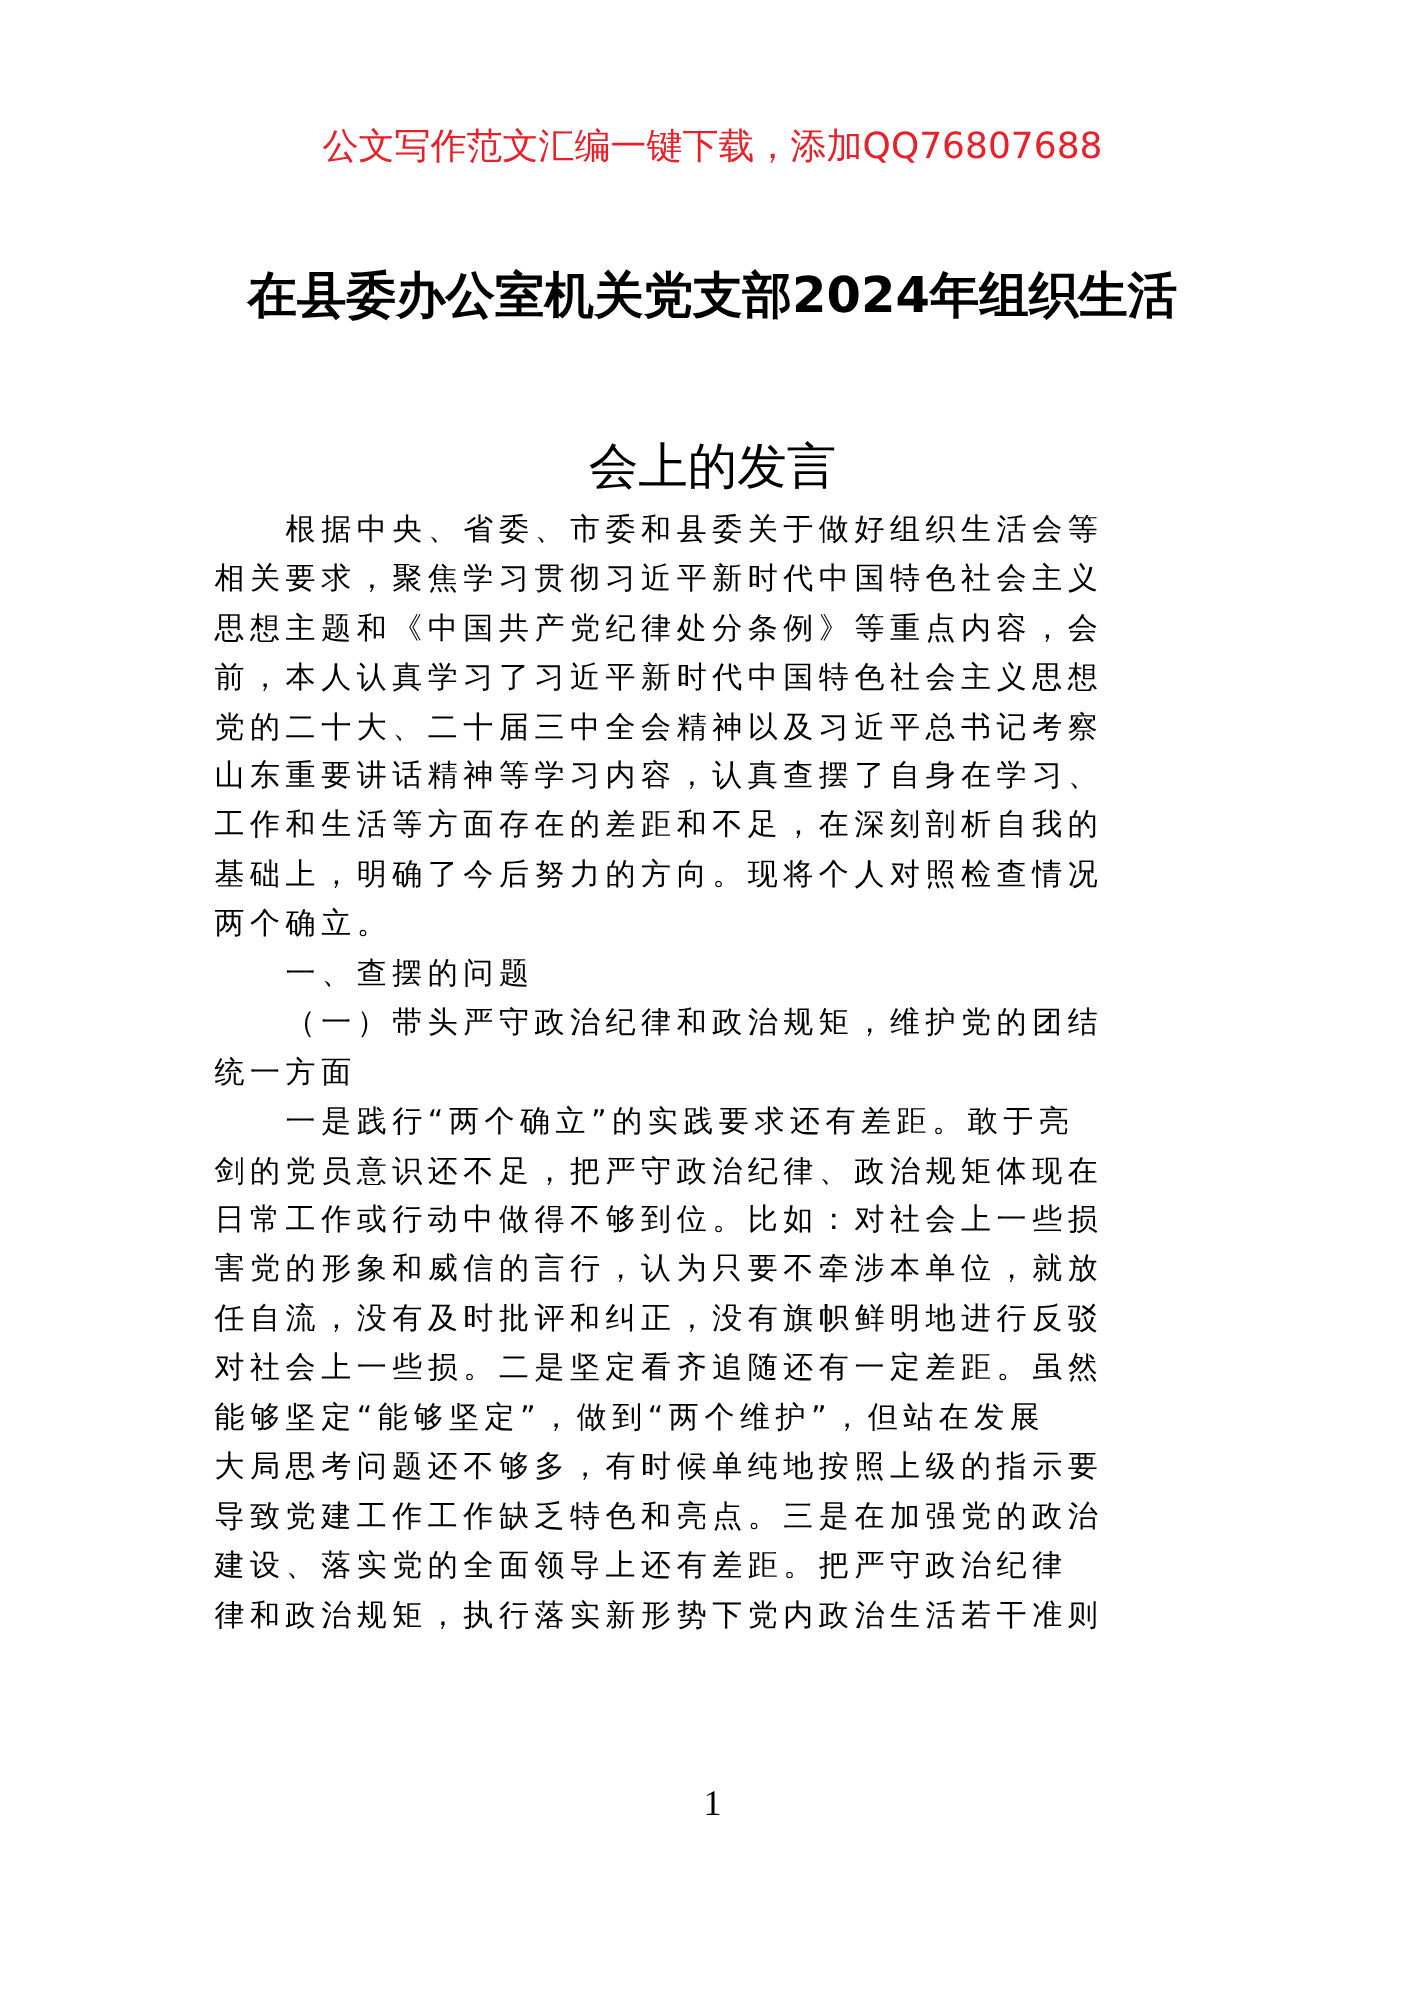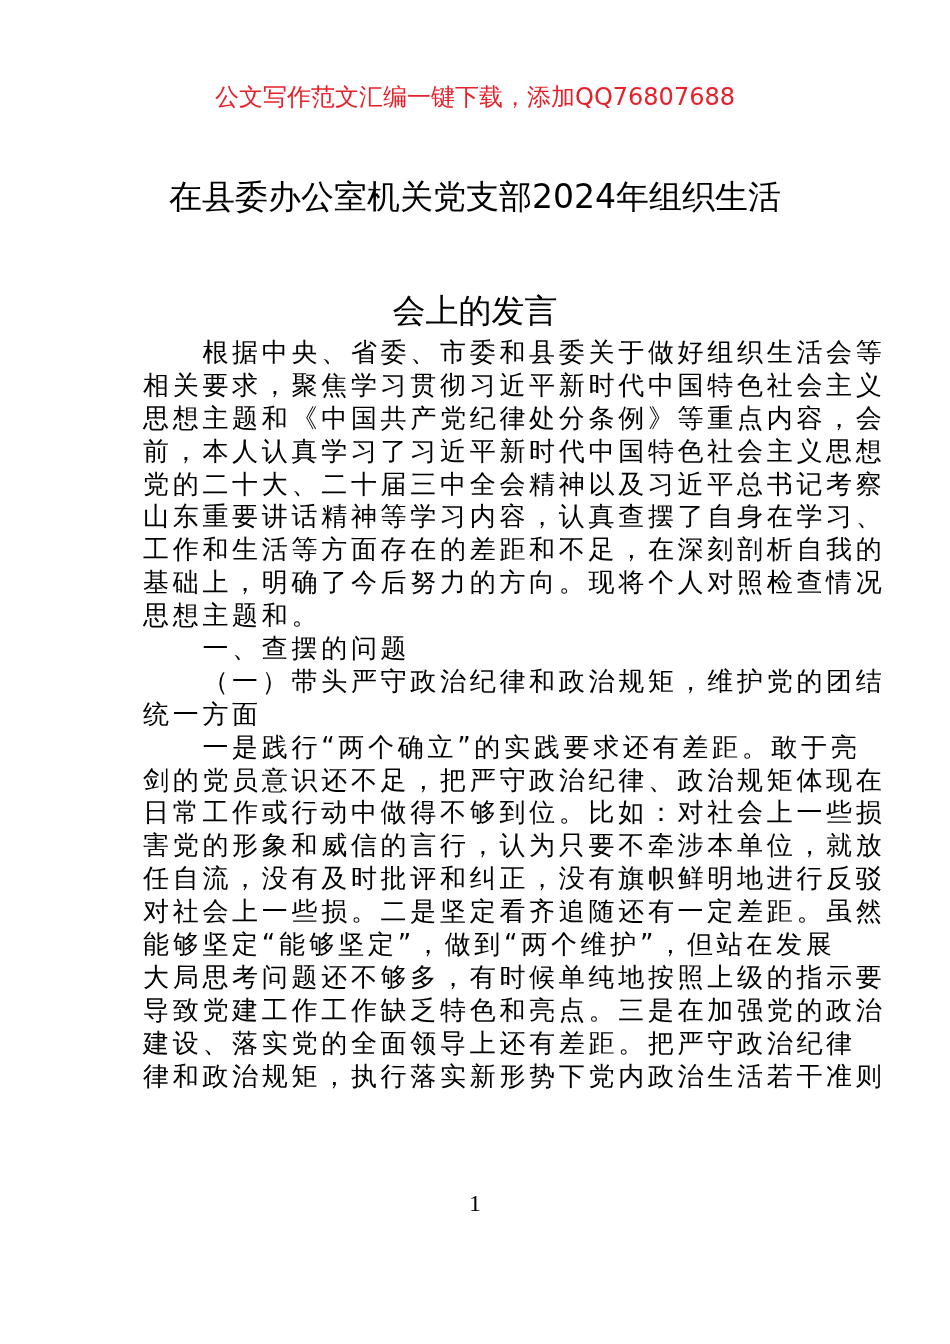--- a/index.html
+++ b/index.html
@@ -2,24 +2,24 @@
 <html><head>
 <meta charset="utf-8">
 <style>
   html, body { margin: 0; padding: 0; background: #ffffff; }
   body { width: 950px; height: 1344px; position: relative; overflow: hidden;
          font-family: "DejaVu Sans", "Liberation Sans", sans-serif; color: #000; }
   .header-note { position: absolute; top: 84px; left: 0; width: 950px; text-align: center;
                  font-size: 24px; line-height: 26px; color: #e8202a; letter-spacing: 0; }
   .title { position: absolute; left: 0; width: 950px; text-align: center;
            font-size: 33px; line-height: 44px; color: #000; }
-  .title.l1 { top: 175px; }
+  .title.l1 { top: 175px; font-weight: bold; }
   .title.l2 { top: 244px; margin-top: 45px; }
   .body-text { position: absolute; top: 336px; left: 143px; width: 664px;
-               font-size: 26px; line-height: 32.9px; letter-spacing: 3.7px; }
+               font-size: 20px; line-height: 32.9px; letter-spacing: 3.7px; }
   .line { display: block; white-space: nowrap; height: 32.9px; }
   .page-number { position: absolute; top: 1188px; left: 0; width: 950px; text-align: center;
                  font-family: "Liberation Serif", "DejaVu Serif", serif; font-size: 24px; line-height: 30px; }
 </style>
 </head>
 <body>
 
 <div class="header-note">公文写作范文汇编一键下载，添加QQ76807688</div>
 
 <div class="title l1">在县委办公室机关党支部2024年组织生活</div>
@@ -27,21 +27,21 @@
 
 <div class="body-text">
   <span class="line">　　根据中央、省委、市委和县委关于做好组织生活会等</span>
   <span class="line">相关要求，聚焦学习贯彻习近平新时代中国特色社会主义</span>
   <span class="line">思想主题和《中国共产党纪律处分条例》等重点内容，会</span>
   <span class="line">前，本人认真学习了习近平新时代中国特色社会主义思想</span>
   <span class="line">党的二十大、二十届三中全会精神以及习近平总书记考察</span>
   <span class="line">山东重要讲话精神等学习内容，认真查摆了自身在学习、</span>
   <span class="line">工作和生活等方面存在的差距和不足，在深刻剖析自我的</span>
   <span class="line">基础上，明确了今后努力的方向。现将个人对照检查情况</span>
-  <span class="line">思想主题和。</span>
+  <span class="line">两个确立。</span>
   <span class="line">　　一、查摆的问题</span>
   <span class="line">　　（一）带头严守政治纪律和政治规矩，维护党的团结</span>
   <span class="line">统一方面</span>
   <span class="line">　　一是践行“两个确立”的实践要求还有差距。敢于亮</span>
   <span class="line">剑的党员意识还不足，把严守政治纪律、政治规矩体现在</span>
   <span class="line">日常工作或行动中做得不够到位。比如：对社会上一些损</span>
   <span class="line">害党的形象和威信的言行，认为只要不牵涉本单位，就放</span>
   <span class="line">任自流，没有及时批评和纠正，没有旗帜鲜明地进行反驳</span>
   <span class="line">对社会上一些损。二是坚定看齐追随还有一定差距。虽然</span>
   <span class="line">能够坚定“能够坚定”，做到“两个维护”，但站在发展</span>

